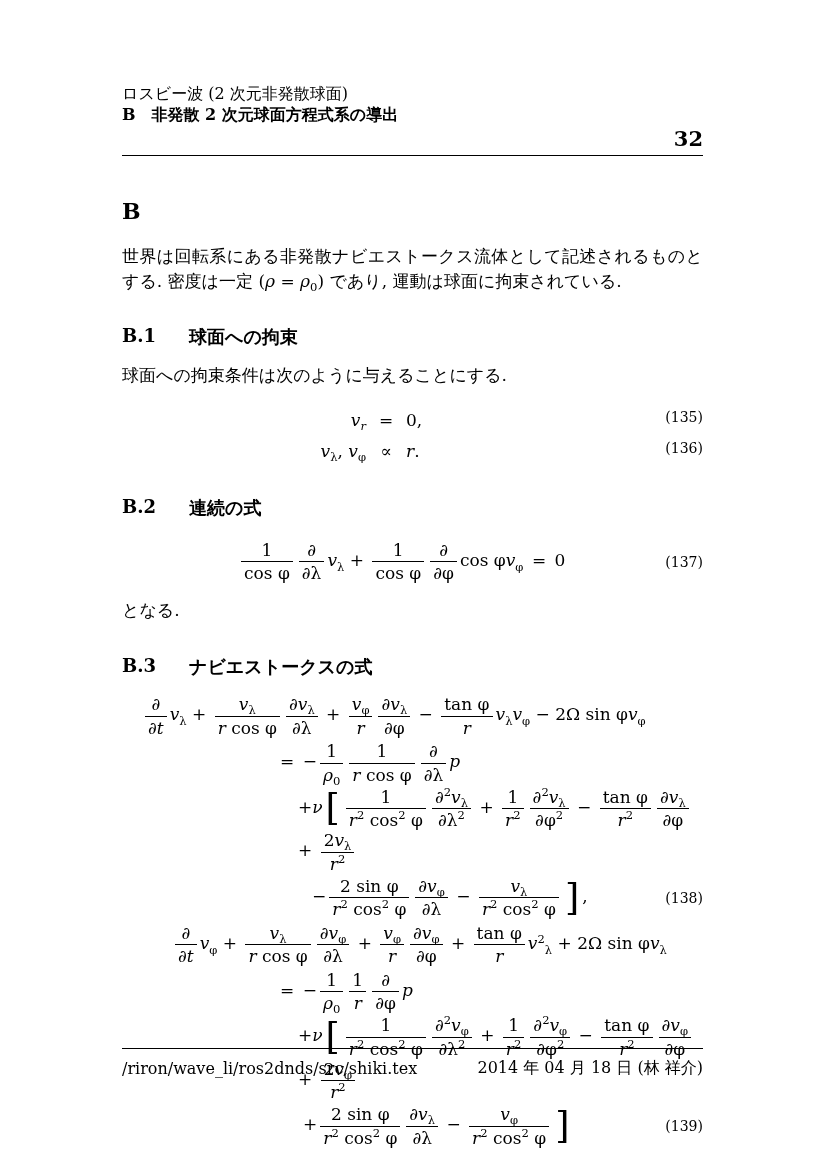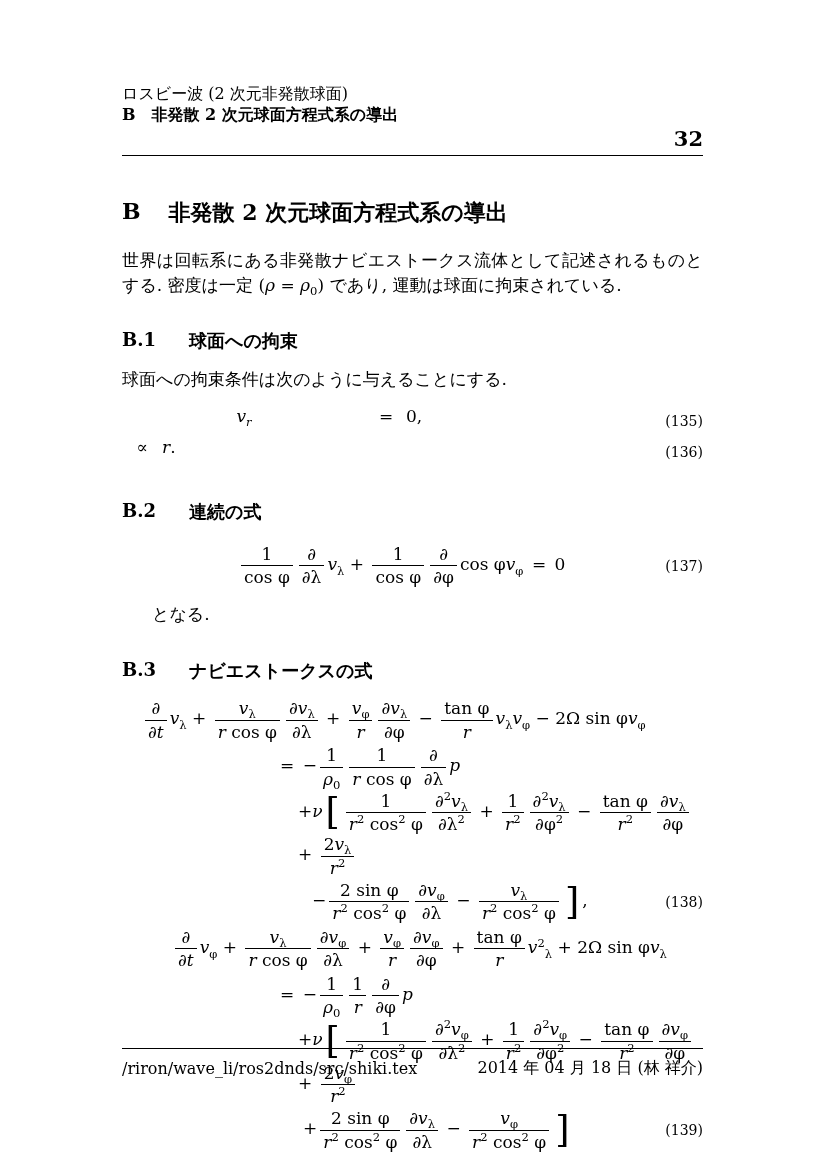--- a/index.html
+++ b/index.html
@@ -17,27 +17,27 @@
   .headrule { border-bottom:1.4px solid #000; margin-top:4px; }
 
   
   .h1 { margin:42px 0 20px; font-size:22px; font-weight:bold; display:flex; }
   .h1 .no { margin-right:28px; }
   .h2 { margin:32px 0 14px; font-size:18px; font-weight:bold; display:flex; }
   .h2 .no { margin-right:33px; }
 
   p.body { margin:0 0 8px; font-size:17px; line-height:1.45; text-align:justify; }
   p.intro { margin-bottom:24px; }
-  p.closing { margin-top:6px;margin-left:30px; }
+  p.closing { margin-top:6px; }
 
   
   .eqnum { position:absolute; right:0; top:50%; transform:translateY(-50%); font-size:14px; }
   .eqpair { margin:14px 0 18px; font-size:17px; }
   .eqrow2 { position:relative; display:flex; align-items:baseline; min-height:31px; }
-  .eqrow2 .lhs { width:244px; text-align:center; }
+  .eqrow2 .lhs { width:244px; text-align:right;margin-top:8px; }
   .eqrow2 .rel { width:40px; text-align:center; }
   .eqrow { position:relative; display:flex; align-items:center; min-height:56px; font-size:17px; margin:4px 0 8px; }
   .eq137 .eqbody { margin-left:116px; }
   .eqblock { font-size:17px; }
   .eqline { position:relative; display:flex; align-items:center; min-height:47px; }
   .ml1 { margin-left:20px; }
   .ml2 { margin-left:158px; }
   .ml3 { margin-left:176px; }
   .ml4 { margin-left:190px; }
   .ml5 { margin-left:50px; }
@@ -66,39 +66,39 @@
 
     <div class="runhead">
       <span class="rh-left">ロスビー波 (2 次元非発散球面)</span>
       <span class="rh-mid">B　非発散 2 次元球面方程式系の導出</span>
       <span class="rh-page">32</span>
     </div>
     <div class="headrule"></div>
 
     <div class="h1">
       <span class="no">B</span>
-      <span>非発散 2 次元球面方程式系の導出</span>
     </div>
 
     <p class="body intro">世界は回転系にある非発散ナビエストークス流体として記述されるものとする. 密度は一定 (<i>ρ</i> = <i>ρ</i><sub>0</sub>) であり, 運動は球面に拘束されている.</p>
 
     <div class="h2">
       <span class="no">B.1</span>
       <span>球面への拘束</span>
     </div>
     <p class="body">球面への拘束条件は次のように与えることにする.</p>
 
     <div class="eqpair">
       <div class="eqrow2">
         <span class="lhs"><i>v</i><sub><i>r</i></sub></span>
         <span class="rel">=</span>
         <span class="rhs">0,</span>
         <span class="eqnum">(135)</span>
       </div>
       <div class="eqrow2">
+        <span class="lhs"><i>v</i><sub>λ</sub>, <i>v</i><sub>φ</sub></span>
         <span class="rel">∝</span>
         <span class="rhs"><i>r</i>.</span>
         <span class="eqnum">(136)</span>
       </div>
     </div>
 
     <div class="h2">
       <span class="no">B.2</span>
       <span>連続の式</span>
     </div>

